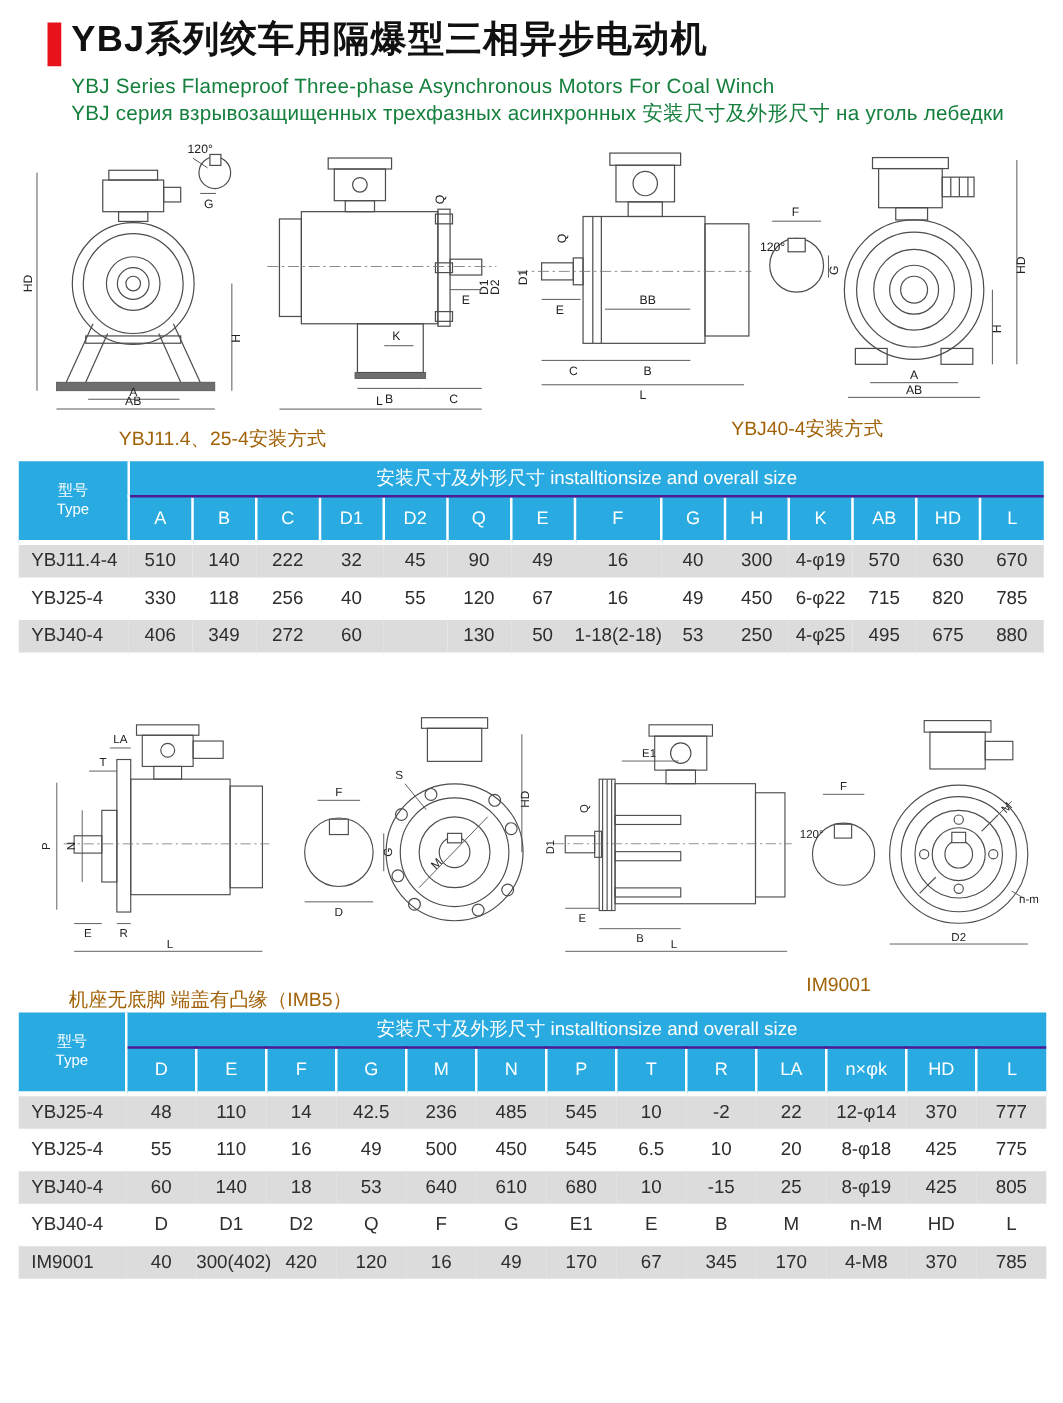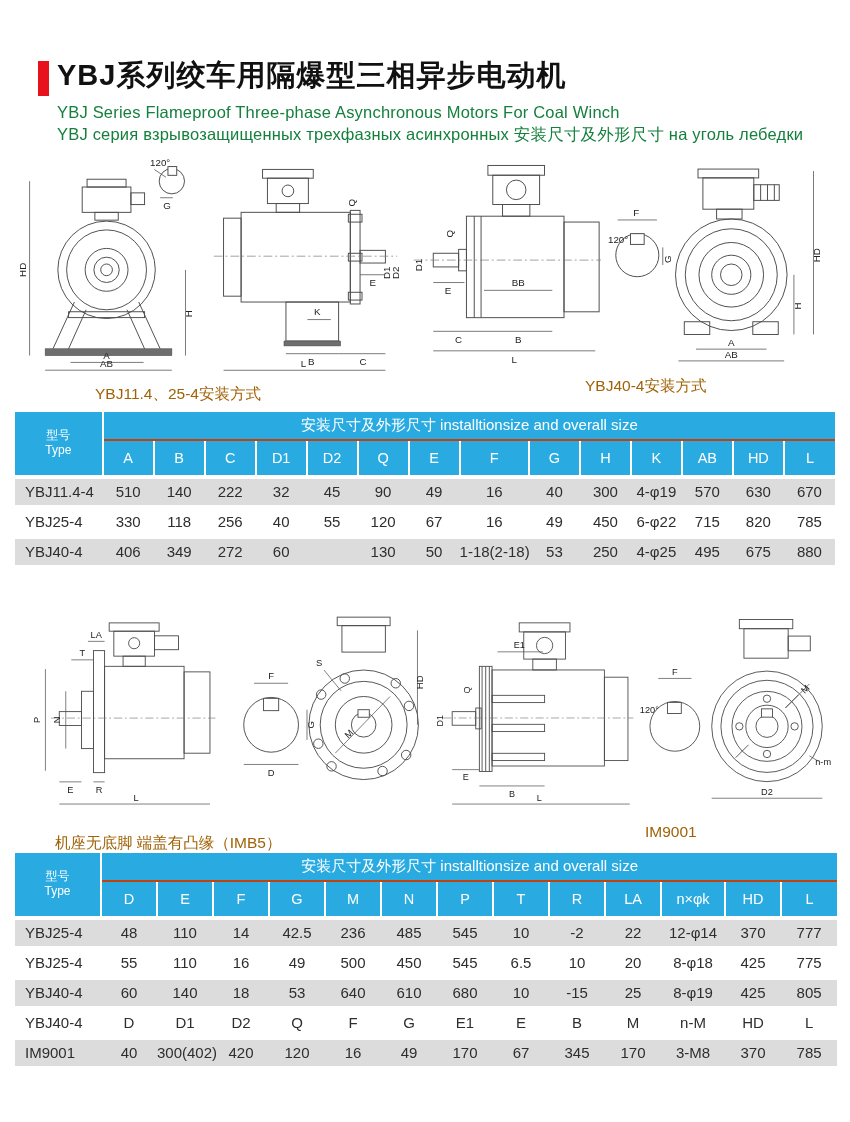--- a/index.html
+++ b/index.html
@@ -3,21 +3,21 @@
 <meta charset="utf-8">
 <style>
   * { margin:0; padding:0; box-sizing:border-box; }
   html,body { background:#fff; }
   .page {
     width:850px; height:1122px; background:#ffffff; position:relative;
     font-family:"Liberation Sans","DejaVu Sans",sans-serif; color:#333; overflow:hidden;
   }
   
   .hdr { padding:16px 20px 0 38px; }
-  .title-row { display:flex; align-items:flex-start;margin-top:43px; }
+  .title-row { display:flex; align-items:flex-start; }
   .red-bar { width:11px; height:35px; background:var(--red,#e8121c); margin-right:8px; margin-top:2px; }
   .title { font-size:29px; font-weight:bold; color:#111; letter-spacing:1px; line-height:1.15; }
   .subs { margin-left:19px; margin-top:6px; }
   .sub { font-size:16.5px; color:#15803d; line-height:1.32; letter-spacing:0.2px; }
   
   .draw-row { display:flex; justify-content:space-between; align-items:flex-start; padding:0 14px; }
   .draw-row.top { margin-top:8px; height:222px; }
   .draw-row.mid { margin-top:40px; height:208px; }
   svg { display:block; }
   .ln { fill:none; stroke:#4d4d4d; stroke-width:1; }
@@ -30,21 +30,21 @@
   .caps { position:relative; height:30px; font-size:15.5px; color:#a16207; }
   .caps span { position:absolute; white-space:nowrap; }
   .cap-tl { left:95px; top:8px; }
   .cap-tr { left:585px; top:0; }
   .cap-bl { left:55px; top:16px; }
   .cap-br { left:645px; top:6px; }
   
   .dim-table { width:820px; margin:6px 15px 0 15px; border-collapse:collapse; table-layout:fixed; font-size:15px; }
   .dim-table thead th { background:var(--blue,#29abe2); color:#fff; font-weight:normal; text-align:center; vertical-align:middle; }
   .type-th { font-size:12px; line-height:1.25; border-right:2px solid #fff; }
-  .group-th { font-size:15px; height:28px; border-bottom:2px solid #c2410c;margin-top:44px; }
+  .group-th { font-size:15px; height:28px; border-bottom:2px solid #4c1d95;margin-top:44px; }
   .cols-row th { height:37px; font-size:14.5px; border-left:2px solid #fff; }
   .cols-row th:first-child { border-left:none; }
   .dim-table tbody td { height:30px; text-align:center; color:#2e2e2e; border-bottom:4px solid #fff; white-space:nowrap; }
   .dim-table tbody tr.row-gray td { background:var(--gray,#dcdcdc); }
   .dim-table tbody tr.row-white td { background:#ffffff; }
   .dim-table tbody td.type-cell { text-align:left; padding-left:10px; }
   .dim-table tbody tr:first-child td { border-top:4px solid #fff; }
 </style>
 </head>
 <body>
@@ -525,20 +525,20 @@
           <td>40</td>
           <td>300(402)</td>
           <td>420</td>
           <td>120</td>
           <td>16</td>
           <td>49</td>
           <td>170</td>
           <td>67</td>
           <td>345</td>
           <td>170</td>
-          <td>3-M8</td>
+          <td>4-M8</td>
           <td>370</td>
           <td>785</td>
         </tr>
       </tbody>
   </table>
 
 </div>
 
 </body></html>

